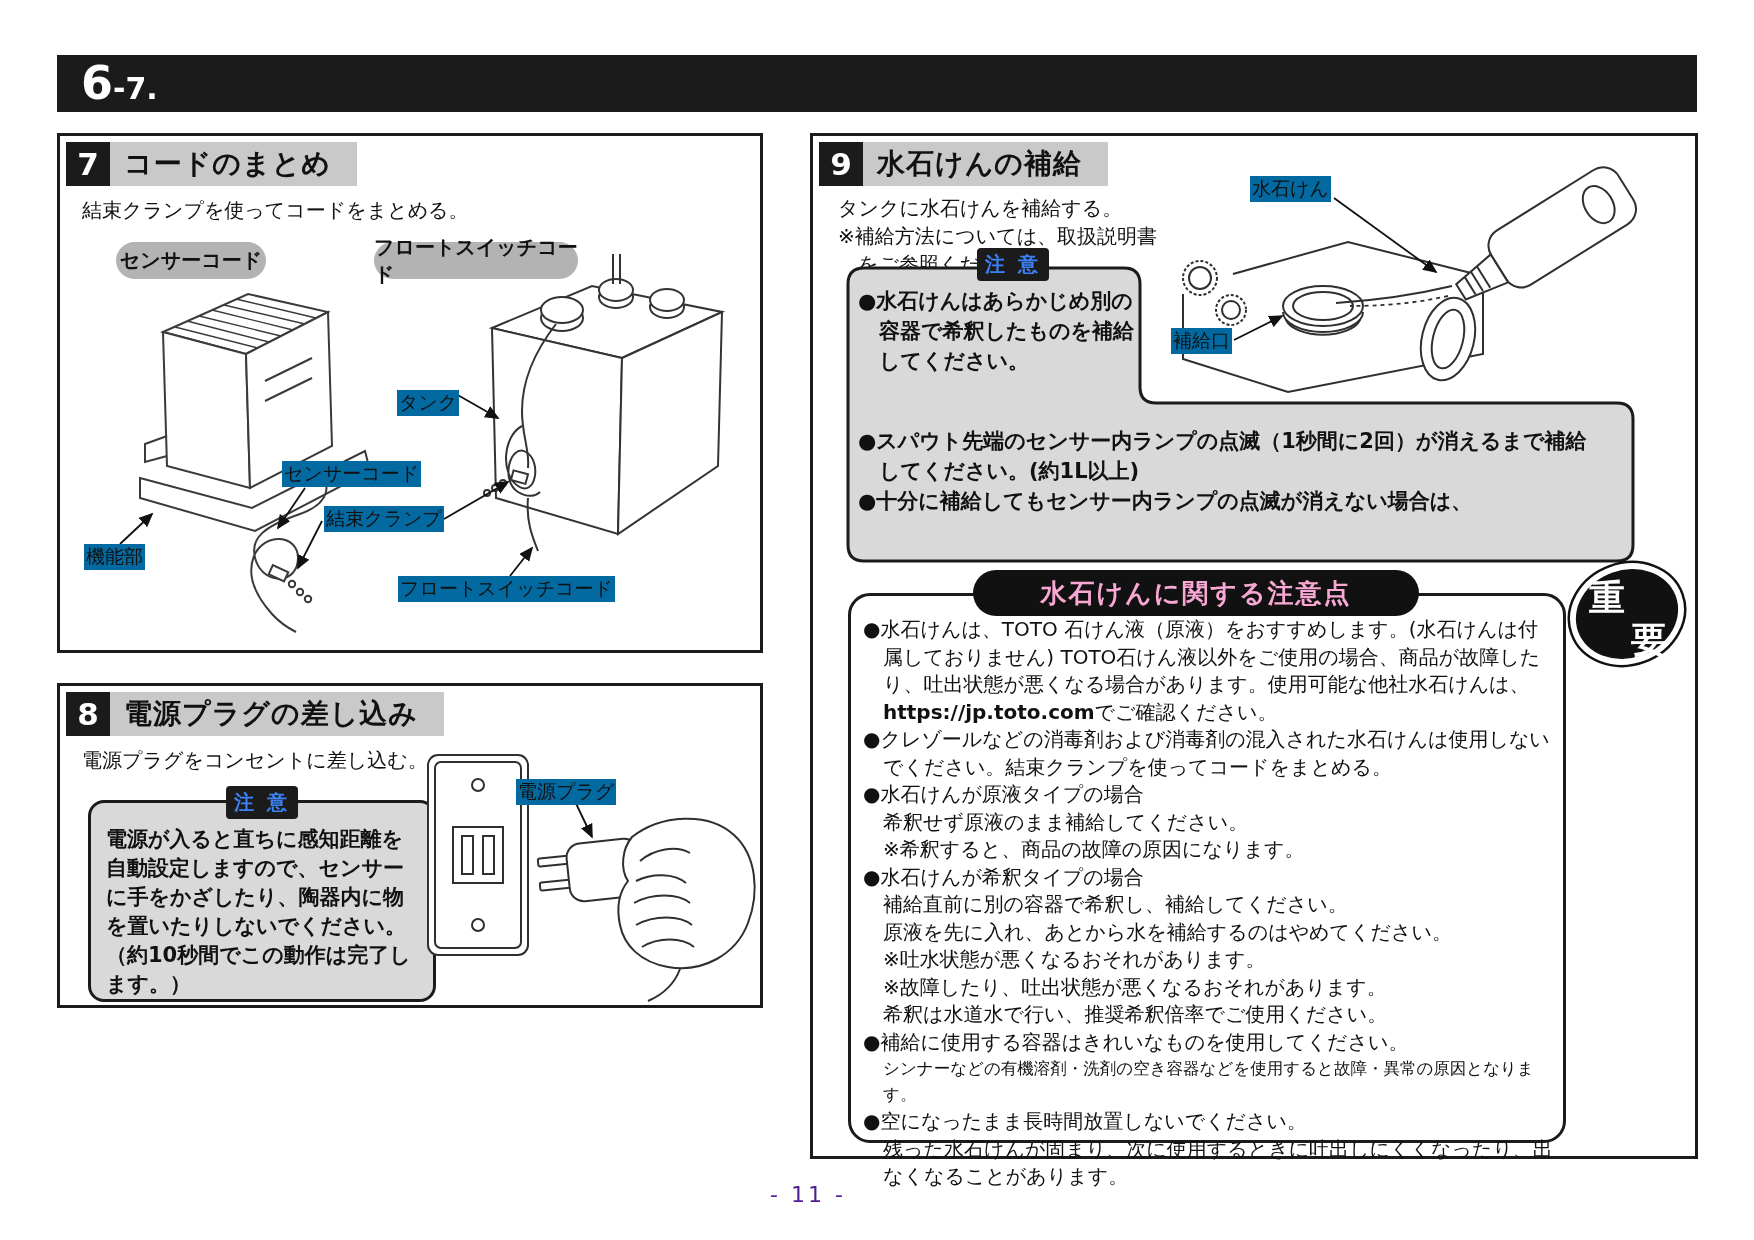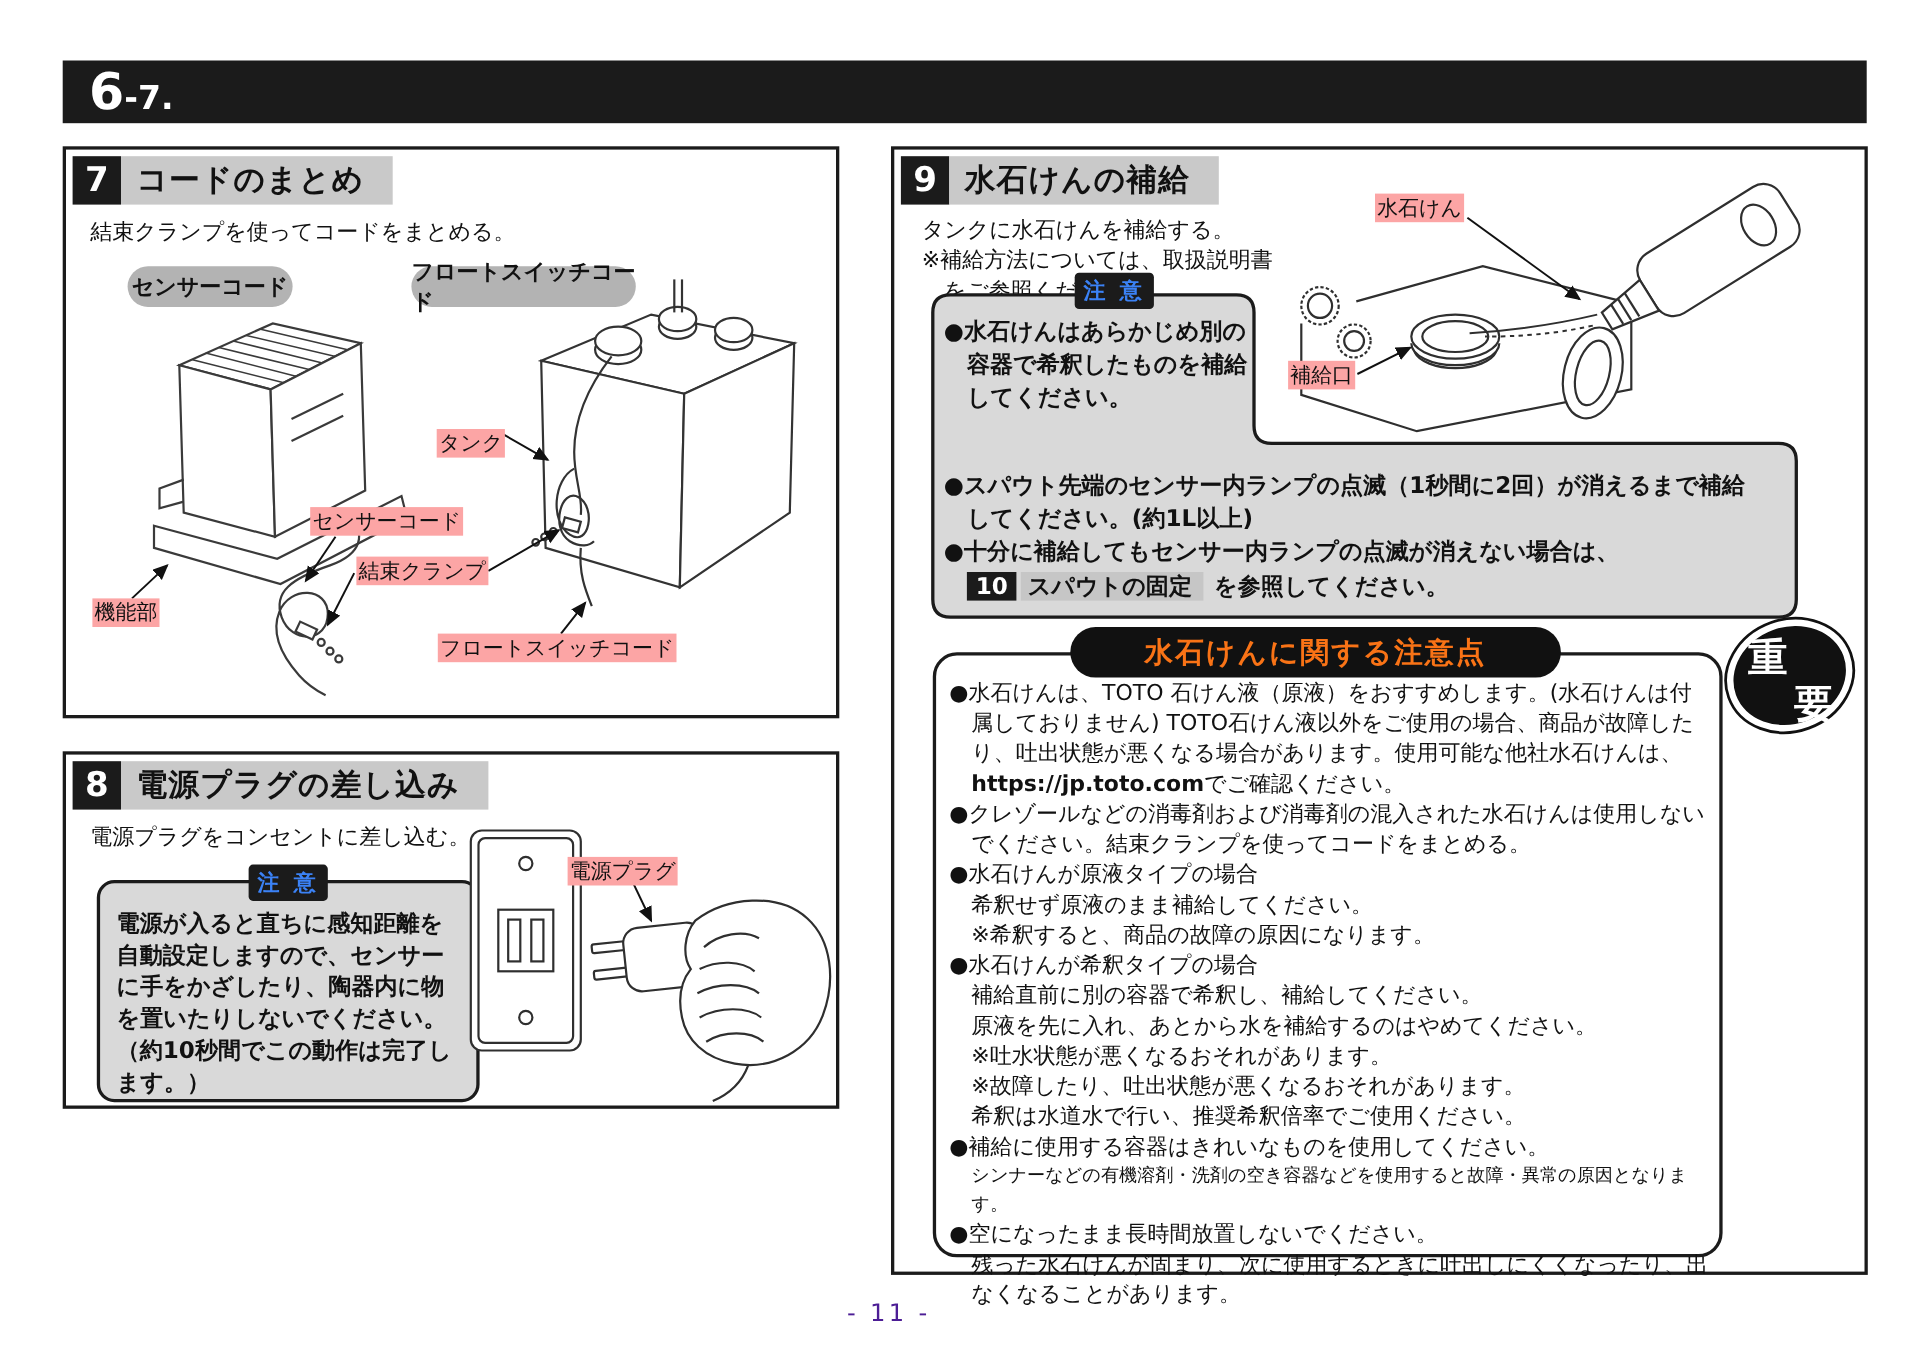--- a/index.html
+++ b/index.html
@@ -30,21 +30,21 @@
   .pill { position:absolute; height:37px; background:#b3b3b3; border-radius:19px;
           display:flex; align-items:center; justify-content:center; font-size:20px; font-weight:bold; }
   #pill-l { left:56px;  top:106px; width:150px; }
   #pill-r { left:314px; top:106px; width:204px; }
 
   .art { position:absolute; pointer-events:none; }
   #art7 { left:0; top:0; width:703px; height:514px; }
   #art8 { left:330px; top:55px; width:372px; height:262px; }
   #art9 { left:325px; top:18px; width:560px; height:250px; }
 
-  .lbl { position:absolute; font-size:19px; font-weight:500; white-space:nowrap; background:#fca5a5; padding:0 2px; }
+  .lbl { position:absolute; font-size:19px; font-weight:500; white-space:nowrap; background:#0369a1; padding:0 2px; }
   #lbl-tank   { left:337px; top:244px;margin-top:10px; }
   #lbl-sensor { left:222px; top:325px; }
   #lbl-clamp  { left:264px; top:370px; }
   #lbl-func   { left:24px;  top:408px; }
   #lbl-float  { left:338px; top:440px; }
   #lbl-plug   { left:456px; top:93px;  }
   #lbl-soap   { left:437px; top:40px;  }
   #lbl-port   { left:358px; top:192px; }
 
   
@@ -64,21 +64,21 @@
   #c9b3 { left:45px; top:350px; width:745px; text-indent:-21px; padding-left:21px; }
   #c9b3b{ left:66px; top:382px; width:720px; }
   .refnum  { background:#1b1b1b; color:#fff; padding:1px 8px; font-weight:bold; }
   .reflabel{ background:#c6c6c6; padding:1px 10px 1px 6px; font-weight:bold; margin-left:4px; }
   .reftail { margin-left:10px; font-weight:bold; }
 
   
   .nbox  { position:absolute; left:35px; top:457px; width:718px; height:550px;
            border:3px solid #1b1b1b; border-radius:22px; background:#fff; }
   .npill { position:absolute; left:160px; top:434px; width:446px; height:46px; background:#111;
-           border-radius:23px; color:#f97316; display:flex; align-items:center; justify-content:center;
+           border-radius:23px; color:#f9a8d4; display:flex; align-items:center; justify-content:center;
            font-size:26px; font-weight:bold; letter-spacing:2px; z-index:2; }
   .imp   { position:absolute; left:750px; top:418px; width:128px; height:122px; z-index:2; }
   .ncontent { position:absolute; left:50px; top:480px; width:692px; font-size:20px;
               line-height:27.5px; font-weight:500; z-index:1; }
   .nm  { text-indent:-20px; padding-left:20px; }
   .ns  { padding-left:20px; }
   .nss { padding-left:20px; font-size:16.5px; line-height:26px; }
   .url { font-weight:bold; }
 
   .footer { position:absolute; left:0; top:1182px; width:1616px; text-align:center;
@@ -266,23 +266,20 @@
     <div class="lbl" id="lbl-soap">水石けん</div>
     <div class="lbl" id="lbl-port">補給口</div>
 
     <svg id="c9shape" viewBox="0 0 795 302">
       <path d="M21,4 H281 Q297,4 297,20 V123 Q297,139 313,139 H774 Q790,139 790,155 V281 Q790,297 774,297 H21 Q5,297 5,281 V20 Q5,4 21,4 Z" fill="#d9d9d9" stroke="#1b1b1b" stroke-width="3"></path>
     </svg>
     <div class="ctab" id="c9tab">注 意</div>
     <div class="c9txt" id="c9b1">●水石けんはあらかじめ別の容器で希釈したものを補給してください。</div>
     <div class="c9txt" id="c9b2">●スパウト先端のセンサー内ランプの点滅（1秒間に2回）が消えるまで補給してください。(約1L以上)</div>
     <div class="c9txt" id="c9b3">●十分に補給してもセンサー内ランプの点滅が消えない場合は、</div>
-    <div class="c9txt" id="c9b3b">
-      <span class="refnum">10</span><span class="reflabel">スパウトの固定</span><span class="reftail">を参照してください。</span>
-    </div>
 
     <div class="nbox"></div>
     <div class="npill">水石けんに関する注意点</div>
     <svg class="imp" viewBox="0 0 128 122">
       <ellipse cx="64" cy="60" rx="59" ry="51" fill="#fff" stroke="#111" stroke-width="2.5" transform="rotate(-20 64 60)"></ellipse>
       <ellipse cx="64" cy="60" rx="52" ry="44" fill="#111" transform="rotate(-20 64 60)"></ellipse>
       <text x="44" y="56" fill="#fff" font-size="36" font-weight="bold" text-anchor="middle">重</text>
       <text x="86" y="98" fill="#fff" font-size="36" font-weight="bold" text-anchor="middle">要</text>
     </svg>
 

